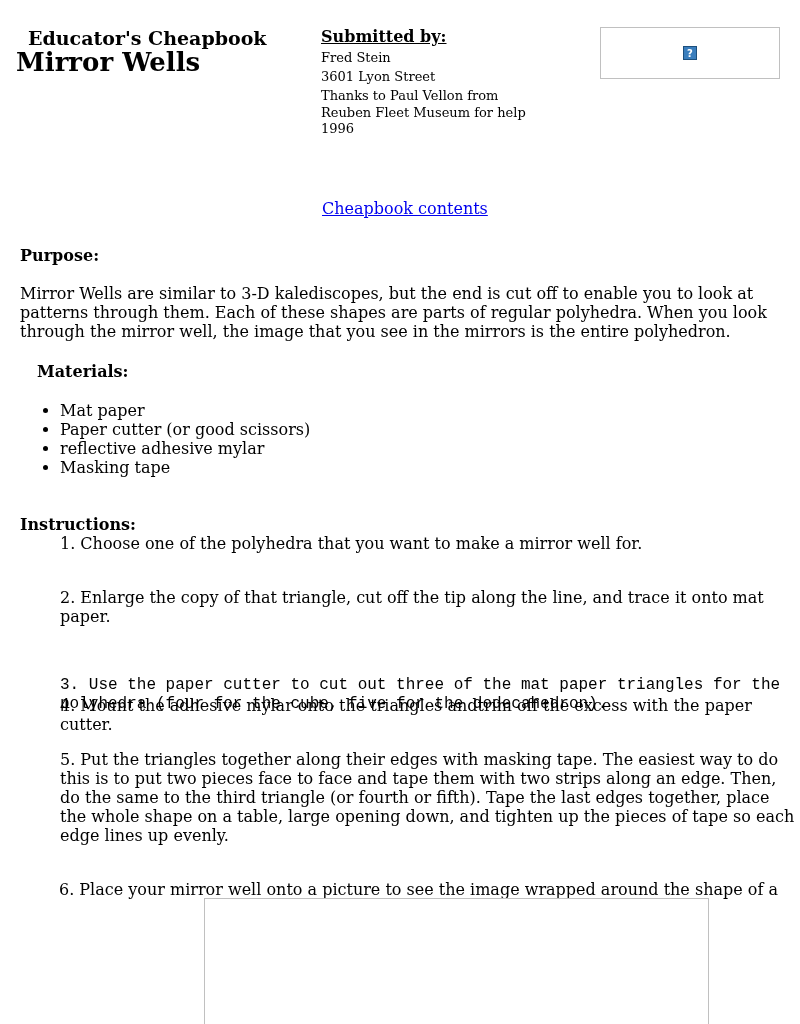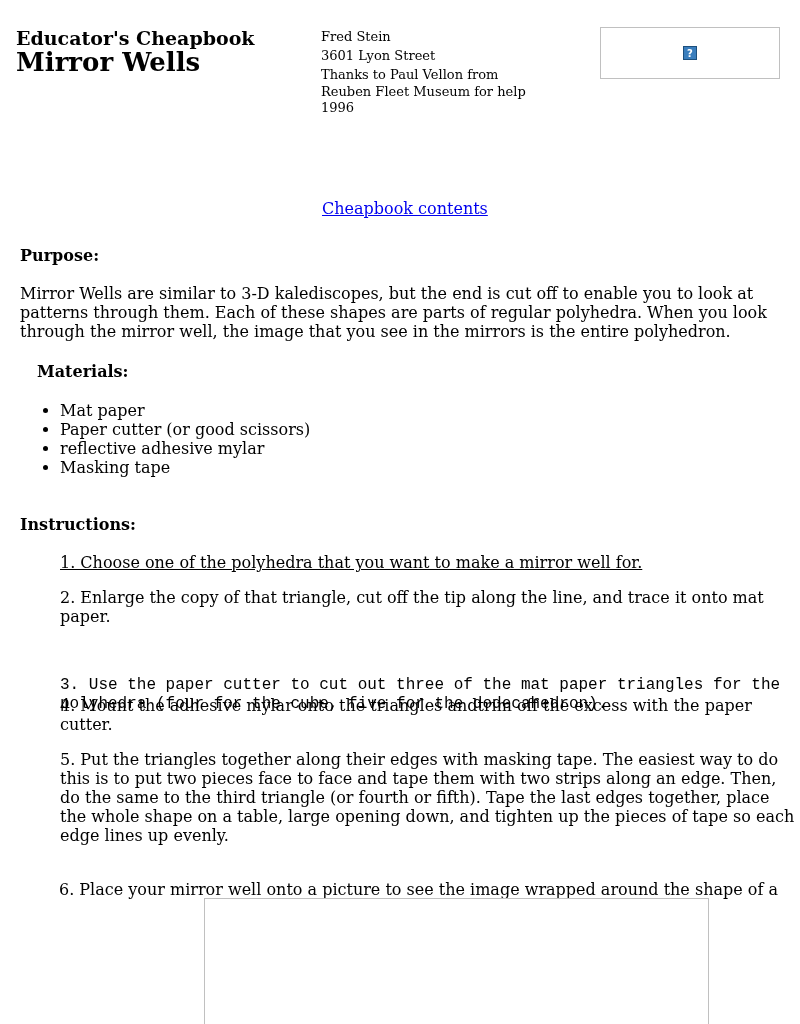--- a/index.html
+++ b/index.html
@@ -1,21 +1,21 @@
 <!DOCTYPE html>
 <html><head>
   <meta charset="utf-8">
   <style>
     html, body { margin: 0; padding: 0; background: #ffffff; }
     body {
       width: 800px; height: 1024px; overflow: hidden; position: relative;
       font-family: "DejaVu Serif", serif; color: #000;
     }
     .abs { position: absolute; }
-    .series-title { left: 16px; top: 27px; font-size: 19px; font-weight: bold; }
+    .series-title { left: 28px; top: 27px; font-size: 19px; font-weight: bold; }
     .main-title { left: 16px; top: 47px; font-size: 26px; font-weight: bold; }
     .submitted { left: 321px; top: 27px; }
     .submitted-label { font-size: 16px; font-weight: bold; text-decoration: underline; display:block; margin-bottom: 2px; }
     .sub-line { font-size: 13px; display: block; line-height: 19px; }
     .img-box {
       left: 600px; top: 27px; width: 178px; height: 50px;
       border: 1px solid #c0c0c0; box-sizing: content-box;
     }
     .img-icon {
       position: absolute; left: 82px; top: 18px; width: 14px; height: 14px;
@@ -36,20 +36,21 @@
     .step6 { left: 59px; top: 880px; font-size: 16px; line-height: 19px; white-space: nowrap; }
     .bottom-img { left: 204px; top: 898px; width: 503px; height: 140px; border: 1px solid #c0c0c0; }
   </style>
 </head>
 <body>
 
 <div class="abs series-title">Educator's Cheapbook</div>
 <div class="abs main-title">Mirror Wells</div>
 
 <div class="abs submitted">
+  <span class="submitted-label">Submitted by:</span>
   <span class="sub-line">Fred Stein</span>
   <span class="sub-line">3601 Lyon Street</span>
   <span class="sub-line">Thanks to Paul Vellon from</span>
   <span class="sub-line" style="line-height:16px;">Reuben Fleet Museum for help</span>
   <span class="sub-line" style="line-height:16px;">1996</span>
 </div>
 
 <div class="abs img-box">
   <div class="img-icon">?</div>
 </div>
@@ -61,20 +62,20 @@
 
 <div class="abs heading materials-h">Materials:</div>
 <ul class="abs materials-list">
   <li>Mat paper</li>
   <li>Paper cutter (or good scissors)</li>
   <li>reflective adhesive mylar</li>
   <li>Masking tape</li>
 </ul>
 
 <div class="abs heading instr-h">Instructions:</div>
-<div class="abs step" style="top:553px;text-decoration:underline;">1. Choose one of the polyhedra that you want to make a mirror well for.</div>
+<div class="abs step" style="top:534px;">1. Choose one of the polyhedra that you want to make a mirror well for.</div>
 <div class="abs step" style="top:588px;">2. Enlarge the copy of that triangle, cut off the tip along the line, and trace it onto mat paper.</div>
 <div class="abs step" style="top:676px;font-family:Liberation Mono, monospace;">3. Use the paper cutter to cut out three of the mat paper triangles for the polyhedra (four for the cube, five for the dodecahedron).</div>
 <div class="abs step" style="top:696px;">4. Mount the adhesive mylar onto the triangles andtrim off the excess with the paper cutter.</div>
 <div class="abs step" style="top:750px;">5. Put the triangles together along their edges with masking tape.  The easiest way to do this is to put two pieces face to face and tape them with two strips along an edge.  Then, do the same to the third triangle (or fourth or fifth).  Tape the last edges together, place the whole shape on a table, large opening down, and tighten up the pieces of tape so each edge lines up evenly.</div>
 <div class="abs step6">6. Place your mirror well onto a picture to see the image wrapped around the shape of a</div>
 
 <div class="abs bottom-img"></div>
 
 </body></html>

